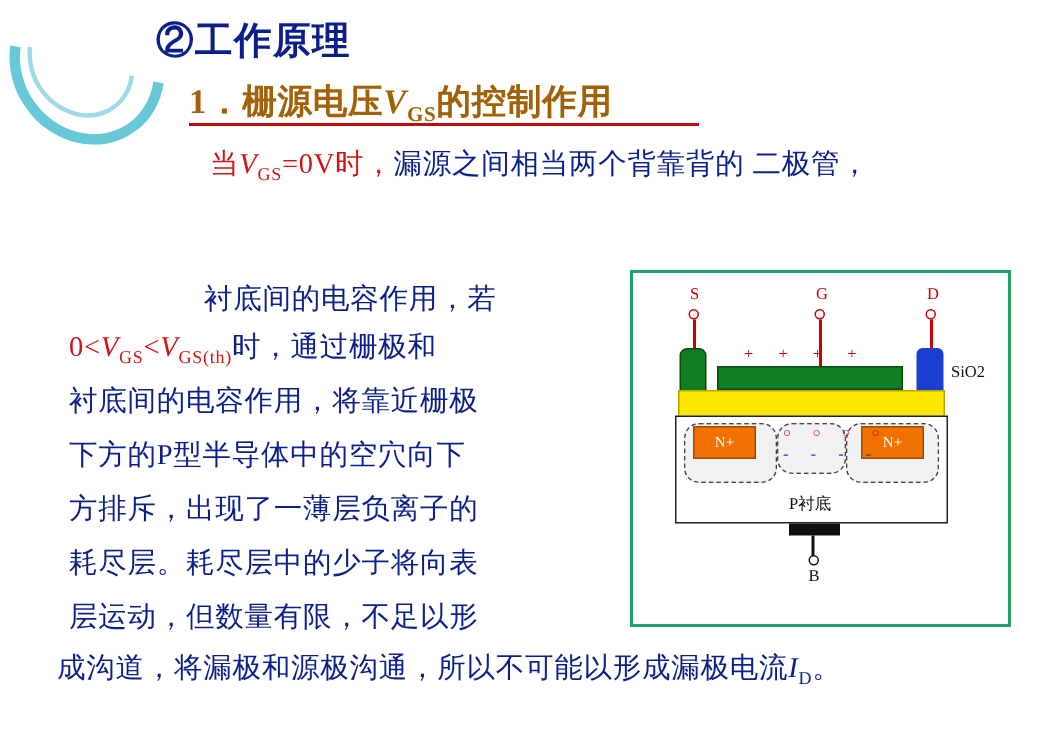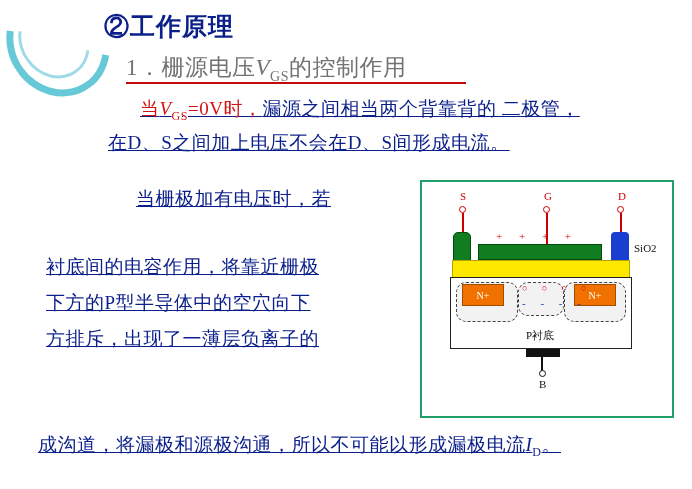--- a/index.html
+++ b/index.html
@@ -48,22 +48,22 @@
     color: #0b1f8a;
     font-family: "Liberation Serif", serif;
     font-weight: bold;
     letter-spacing: 1px;
   }
   .subtitle {
     position: absolute;
     left: 126px;
     top: 52px;
     font-size: 23px;
-    color: #737373;
-    font-weight: normal;
+    color: #a16207;
+    font-weight: bold;
     letter-spacing: 0.5px;
   }
   .subtitle .sub {
     font-size: 14px;
     vertical-align: sub;
   }
   .subtitle .it {
     font-style: italic;
     font-family: "Liberation Serif", serif;
   }
@@ -74,21 +74,20 @@
     width: 340px;
     height: 2px;
     background: #c20a0a;
   }
   .line {
     position: absolute;
     font-size: 19px;
     color: #0b1f8a;
     white-space: nowrap;
     letter-spacing: 0.5px;
-    text-decoration: underline;
   }
   .red { color: #d21414; }
   .it { font-style: italic; font-family: "Liberation Serif", serif; }
   .sub { font-size: 12px; vertical-align: sub; }
 
   
   .figure {
     position: absolute;
     left: 420px;
     top: 180px;
@@ -216,28 +215,32 @@
 
   <div class="subtitle">
     <span>1．栅源电压</span><span class="it">V</span><span class="sub">GS</span><span>的控制作用</span>
   </div>
   <div class="underline"></div>
 
   <div class="line" style="left:140px; top:96px;">
     <span class="red">当</span><span class="red it">V</span><span class="red sub">GS</span><span class="red">=0V时，</span><span>漏源之间相当两个背靠背的 二极管，</span>
   </div>
 
-  <div class="line" style="left:108px; top:130px;">在D、S之间加上电压不会在D、S间形成电流。</div>
-
-  <div class="line" style="left:136px; top:186px;">当栅极加有电压时，若</div>
-
+
+  <div class="line" style="left:136px; top:186px;">衬底间的电容作用，若</div>
+
+  <div class="line" style="left:46px; top:218px;">
+    <span class="red">0&lt;</span><span class="red it">V</span><span class="red sub">GS</span><span class="red">&lt;</span><span class="red it">V</span><span class="red sub">GS(th)</span><span>时，通过栅极和</span>
+  </div>
 
   <div class="line" style="left:46px; top:254px;text-align:right;">衬底间的电容作用，将靠近栅极</div>
   <div class="line" style="left:46px; top:290px;">下方的P型半导体中的空穴向下</div>
   <div class="line" style="left:46px; top:326px;">方排斥，出现了一薄层负离子的</div>
+  <div class="line" style="left:46px; top:362px;">耗尽层。耗尽层中的少子将向表</div>
+  <div class="line" style="left:46px; top:398px;">层运动，但数量有限，不足以形</div>
 
   <div class="line" style="left:38px; top:432px;">
     <span>成沟道，将漏极和源极沟通，所以不可能以形成漏极电流</span><span class="it">I</span><span class="sub">D</span><span>。</span>
   </div>
 
   <div class="figure">
     <div class="fig-inner">
 
       <div class="terminal-label" style="left:38px; top:8px;">S</div>
       <div class="terminal-label" style="left:122px; top:8px;">G</div>

